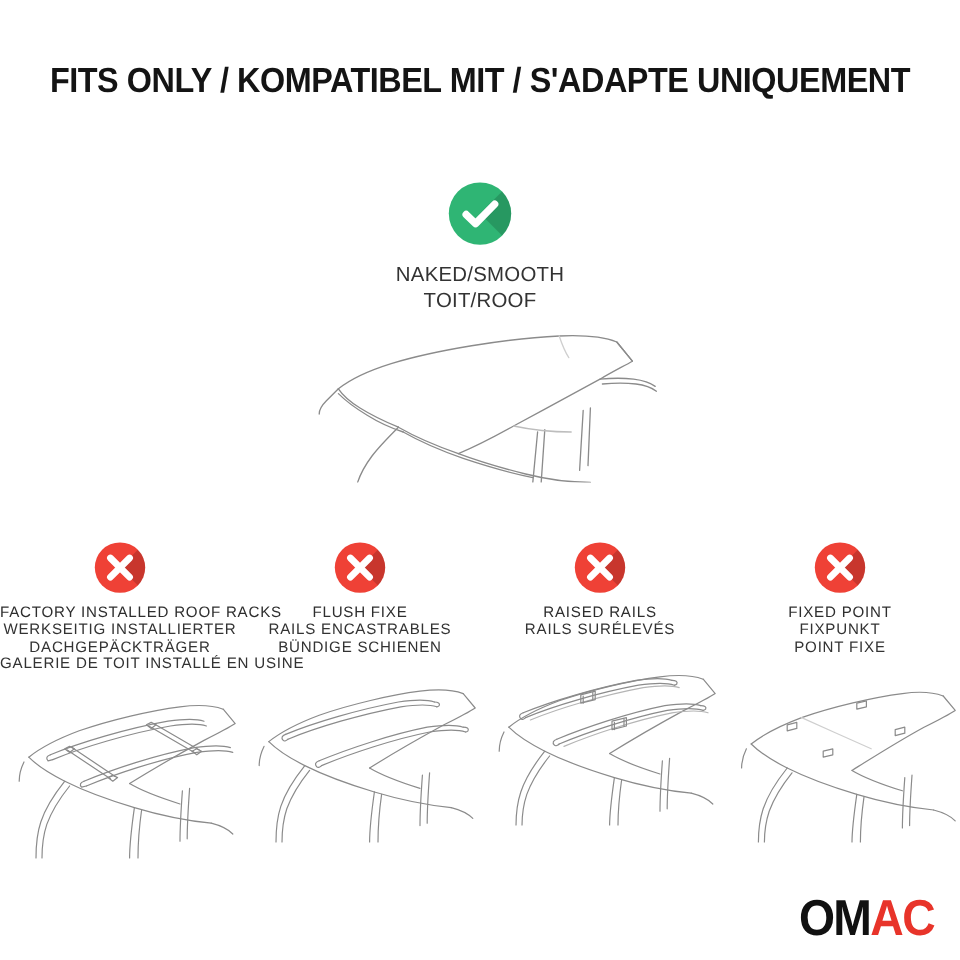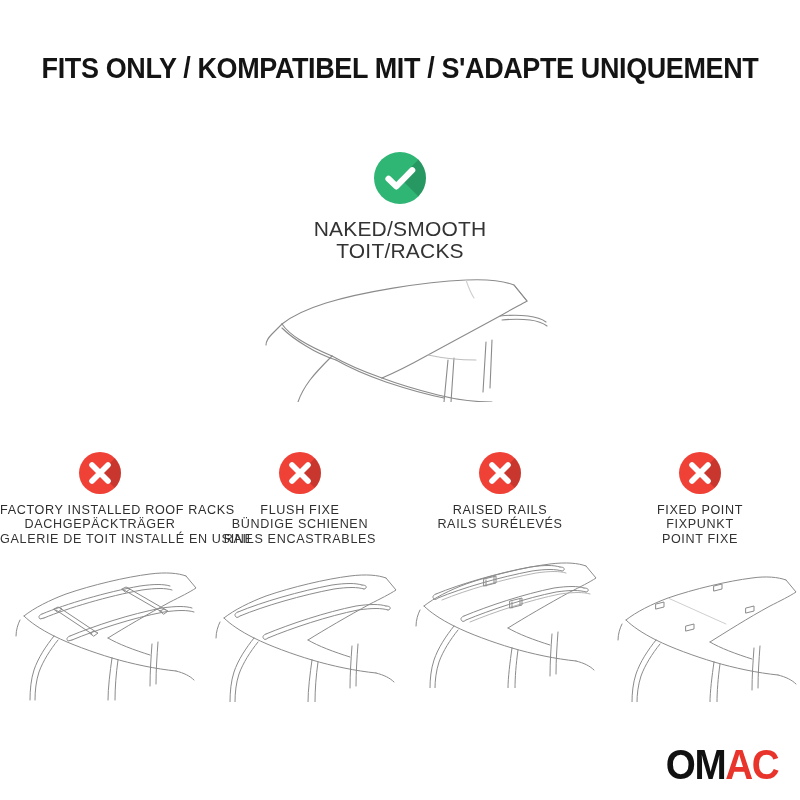--- a/index.html
+++ b/index.html
@@ -62,21 +62,21 @@
     transform: rotate(-45deg);
     transform-origin: 0 0;
   }
   .badge svg {
     position: absolute;
     left: 0; top: 0;
     width: 100%; height: 100%;
   }
   .approved-caption {
     margin-top: 14px;
-    font-size: 21px;
+    font-size: 17px;
     line-height: 21.5px;
     font-weight: normal;
     letter-spacing: 0.2px;
     color: #333333;
   }
 
   
   .big-roof {
     position: absolute;
     top: 272px;
@@ -143,21 +143,21 @@
 
   <div class="badge green">
     <div class="shadow"></div>
     <svg viewBox="0 0 52 52" aria-hidden="true">
       <path d="M14.5 26.8 L22.3 34.4 L38.2 18.2" fill="none" stroke="#ffffff" stroke-width="6.2" stroke-linecap="round" stroke-linejoin="round"></path>
     </svg>
   </div>
 
   <div class="approved-caption">
     <div>NAKED/SMOOTH</div>
-    <div>TOIT/RACKS</div>
+    <div>TOIT/ROOF</div>
   </div>
 </div>
 
 <div class="big-roof">
   <svg viewBox="0 0 300 130" aria-hidden="true">
     <g fill="none" stroke="#8b8b8b" stroke-width="1.1" stroke-linejoin="round" stroke-linecap="round">
 
       <path d="M30 52 C40 44 58 36 74 31 C110 20 170 10 214 8
                C236 7 252 9 262 13 L275 29 C268 33 258 38 248 44
                C228 55 200 70 176 83 C158 93 142 101 130 106"></path>
@@ -191,20 +191,21 @@
 
   <div class="option">
     <div class="badge red">
       <div class="shadow"></div>
       <svg viewBox="0 0 42 42" aria-hidden="true">
         <path d="M13 13 L29 29 M29 13 L13 29" fill="none" stroke="#ffffff" stroke-width="5.6" stroke-linecap="round"></path>
       </svg>
     </div>
     <div class="option-caption">
       <div class="l1">FACTORY INSTALLED ROOF RACKS</div>
+      <div>WERKSEITIG INSTALLIERTER</div>
       <div>DACHGEPÄCKTRÄGER</div>
       <div>GALERIE DE TOIT INSTALLÉ EN USINE</div>
     </div>
     <div class="roof">
       <svg viewBox="0 0 200 150" aria-hidden="true">
         <g fill="none" stroke="#8b8b8b" stroke-width="1" stroke-linejoin="round" stroke-linecap="round">
 
           <path d="M24 64 C34 56 50 48 66 42 C92 33 126 25 150 22 C166 20 178 21 186 24"></path>
           <path d="M24 64 C30 70 40 77 54 84 C70 92 92 100 112 106"></path>
           <path d="M112 106 C132 112 156 117 176 119"></path>
@@ -244,22 +245,22 @@
 
   <div class="option">
     <div class="badge red">
       <div class="shadow"></div>
       <svg viewBox="0 0 42 42" aria-hidden="true">
         <path d="M13 13 L29 29 M29 13 L13 29" fill="none" stroke="#ffffff" stroke-width="5.6" stroke-linecap="round"></path>
       </svg>
     </div>
     <div class="option-caption">
       <div class="l1">FLUSH FIXE</div>
+      <div>RAILS ENCASTRABLES</div>
       <div>BÜNDIGE SCHIENEN</div>
-      <div>RAILS ENCASTRABLES</div>
     </div>
     <div class="roof">
       <svg viewBox="0 0 200 150" aria-hidden="true">
         <g fill="none" stroke="#8b8b8b" stroke-width="1" stroke-linejoin="round" stroke-linecap="round">
           <path d="M24 66 C34 58 50 50 66 44 C92 35 126 27 150 24 C166 22 178 23 186 26"></path>
           <path d="M24 66 C30 72 40 79 54 86 C70 94 92 102 112 108"></path>
           <path d="M112 108 C132 114 156 119 176 121"></path>
           <path d="M186 26 L196 38 C190 42 180 47 170 52 C148 64 124 78 108 88"></path>
           <path d="M108 88 C118 94 134 100 150 105"></path>
           <path d="M20 70 C18 74 16 80 16 86"></path>

